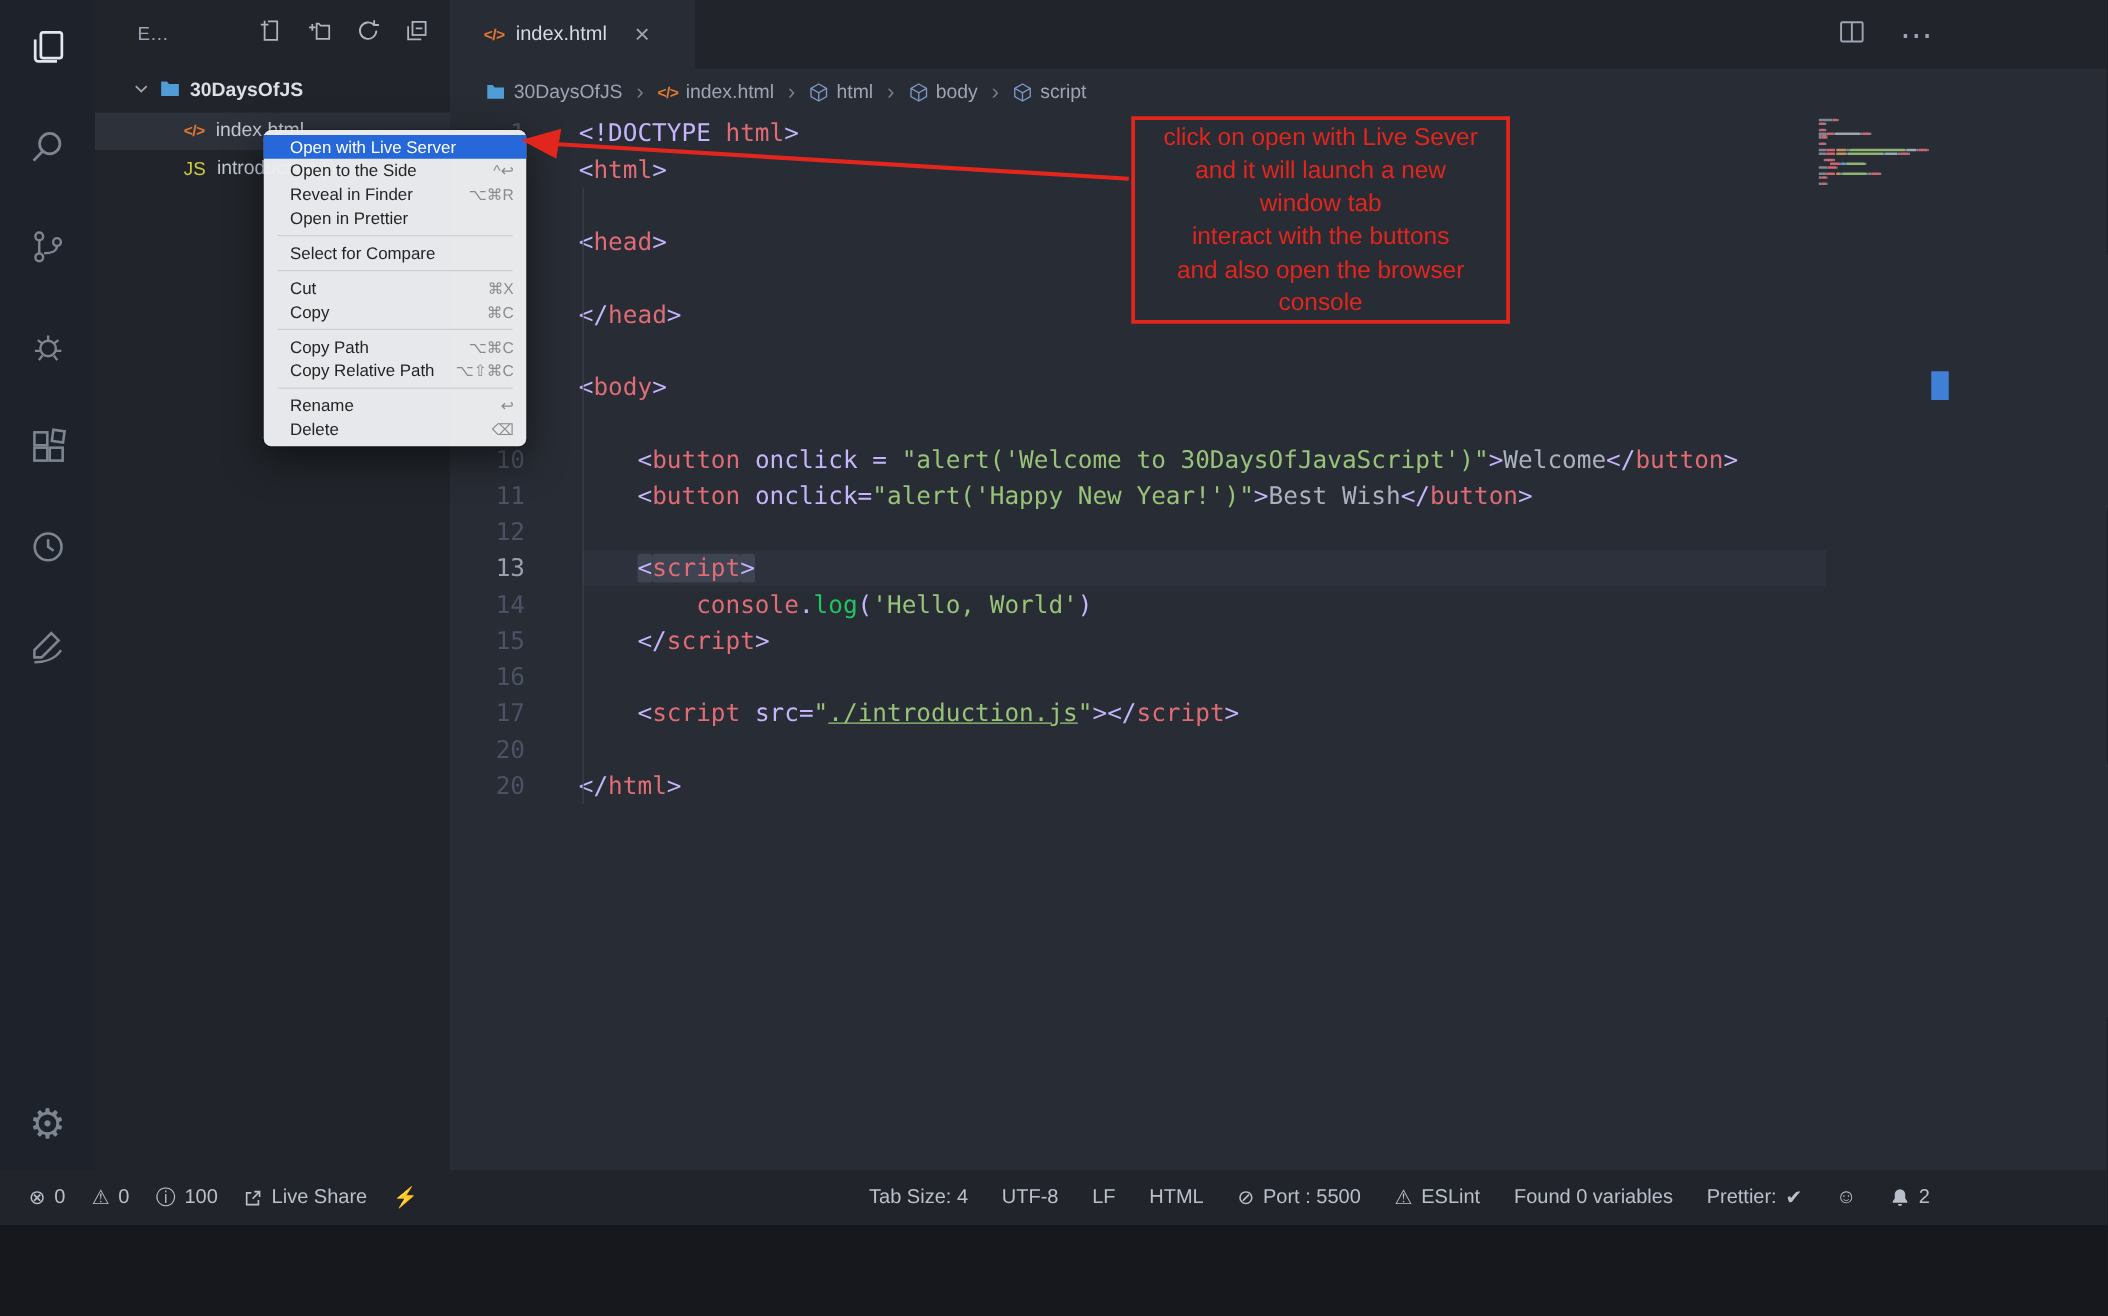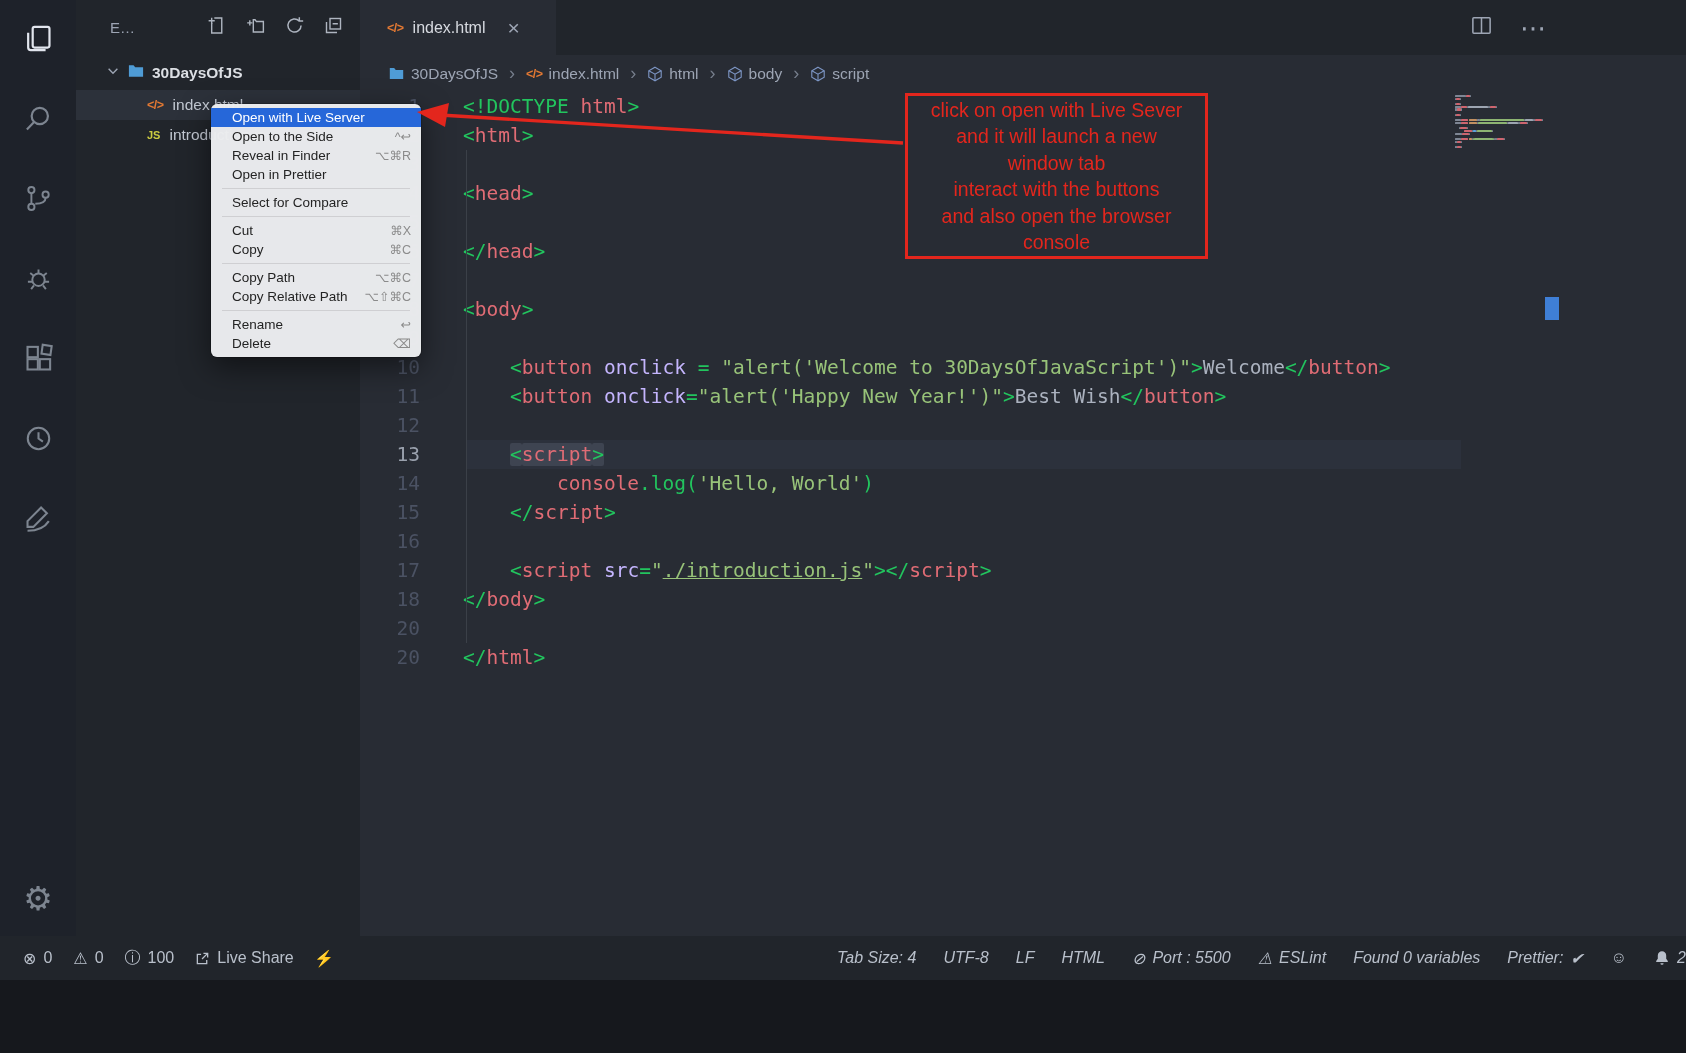--- a/index.html
+++ b/index.html
@@ -20,21 +20,21 @@
   .sb-title{font-size:15px;color:#9da5b4;}
   .sb-tools{margin-left:auto;display:flex;gap:18px;color:#aeb5c0;align-items:center;}
   .sb-tools svg{width:21px;height:21px;}
   .sb-folder{position:absolute;top:58px;left:0;right:0;height:30px;display:flex;align-items:center;gap:7px;
              padding-left:30px;color:#dcdfe4;font-weight:bold;font-size:15.5px;}
   .sb-folder svg{flex:none;}
   #file-list{position:absolute;top:90px;left:0;right:0;}
   .file-row{height:30px;display:flex;align-items:center;gap:9px;padding-left:71px;font-size:15.5px;color:#c3c9d3;}
   .file-row.selected{background:#2c313a;}
   .fi-html{color:#e37933;font-weight:bold;font-size:12.5px;letter-spacing:-.5px;}
-  .fi-js{color:#cbcb41;font-weight:bold;font-size:11px;}
+  .fi-js{color:#cbcb41;font-weight:normal;font-size:15px;}
 
   
   .tabbar{position:absolute;left:360px;top:0;right:0;height:55px;background:#21252b;z-index:5;}
   .tab{position:absolute;left:0;top:0;width:196px;height:55px;background:#282c34;display:flex;align-items:center;
        gap:9px;padding-left:27px;box-sizing:border-box;}
   .tab-label{font-size:16px;color:#d7dae0;}
   .tab-close{margin-left:13px;color:#9da5b4;font-size:21px;line-height:1;}
   .tab-actions{position:absolute;right:140px;top:0;height:55px;display:flex;align-items:center;gap:27px;color:#9da5b4;}
   .tab-actions svg{width:23px;height:23px;}
   .ellipsis{font-size:26px;line-height:1;}
@@ -48,21 +48,21 @@
 
   
   .editor{position:absolute;left:360px;top:92px;right:0;height:610px;z-index:1;
           font-family:"DejaVu Sans Mono",monospace;font-size:19.5px;}
   .indent-guide{position:absolute;left:106px;top:58px;width:1px;height:493px;background:#3b4048;}
   .cl{height:29px;line-height:29px;display:flex;}
   .cl.active{background:linear-gradient(90deg,transparent 106px,#2c313c 106px,#2c313c 1101px,transparent 1101px);}
   .ln{width:60px;text-align:right;color:#4b5263;flex:none;}
   .cl.active .ln{color:#9aa1ad;}
   .ct{padding-left:43px;white-space:pre;}
-  .c-pun{color:#22c55e}.c-tag{color:#e06c75}.c-attr{color:#c4b5fd}.c-str{color:#98c379}
+  .c-pun{color:#c4b5fd}.c-tag{color:#e06c75}.c-attr{color:#c4b5fd}.c-str{color:#98c379}
   .c-fn{color:#22c55e}.c-obj{color:#e06c75}.c-plain{color:#abb2bf}
   .c-link{color:#98c379;text-decoration:underline;}
   .c-hl{background:#3e4451;border-radius:2px;}
 
   
   .minimap{position:absolute;left:1455px;top:95px;width:92px;z-index:3;}
   .mm-line{height:2.1px;margin-bottom:.6px;font-size:0;white-space:nowrap;}
   .mm-seg{display:inline-block;height:2.1px;opacity:.9;border-radius:.5px;vertical-align:top;}
   .m-pun{background:#87909f}.m-tag{background:#e06c75}.m-attr{background:#d19a66}.m-str{background:#98c379}
   .m-fn{background:#61afef}.m-obj{background:#e06c75}.m-plain{background:#aab2bf}.m-link{background:#98c379}
@@ -81,21 +81,21 @@
   
   .annotation{position:absolute;left:905px;top:93px;width:303px;height:166px;border:3px solid #e3261d;
               box-sizing:border-box;z-index:40;display:flex;flex-direction:column;justify-content:center;
               text-align:center;color:#e3261d;font-size:19.5px;line-height:26.5px;}
   .arrow{position:absolute;left:0;top:0;width:1686px;height:1053px;z-index:60;pointer-events:none;}
 
   
   .statusbar{position:absolute;left:0;top:936px;width:1686px;height:44px;background:#21252b;color:#b9c0cb;
              font-size:16px;z-index:20;display:flex;align-items:center;}
   .sbL{display:flex;align-items:center;gap:21px;padding-left:23px;}
-  .sbR{margin-left:auto;display:flex;align-items:center;gap:27px;font-style:italic;}
+  .sbR{margin-left:auto;display:flex;align-items:center;gap:27px;padding-right:142px;}
   .sb-item{display:flex;align-items:center;gap:7px;white-space:nowrap;}
   .sb-ic{font-size:16px;display:flex;align-items:center;}
   .bottom-fill{position:absolute;left:0;top:980px;width:1686px;height:73px;background:#16181d;z-index:20;}
 </style>
 </head>
 <body>
 
 <div class="screen">
 
   <div class="activitybar">
@@ -318,24 +318,20 @@
         </div>
         <div class="cl">
           <span class="ln">16</span>
           <span class="ct"></span>
         </div>
         <div class="cl">
           <span class="ln">17</span>
           <span class="ct"><span class="c-pun">    &lt;</span><span class="c-tag">script</span><span class="c-pun"> </span><span class="c-attr">src</span><span class="c-pun">=</span><span class="c-str">"</span><span class="c-link">./introduction.js</span><span class="c-str">"</span><span class="c-pun">&gt;</span><span class="c-pun">&lt;/</span><span class="c-tag">script</span><span class="c-pun">&gt;</span></span>
         </div>
         <div class="cl">
-          <span class="ln">18</span>
-          <span class="ct"><span class="c-pun">&lt;/</span><span class="c-tag">body</span><span class="c-pun">&gt;</span></span>
-        </div>
-        <div class="cl">
           <span class="ln">20</span>
           <span class="ct"></span>
         </div>
         <div class="cl">
           <span class="ln">20</span>
           <span class="ct"><span class="c-pun">&lt;/</span><span class="c-tag">html</span><span class="c-pun">&gt;</span></span>
         </div>
       </div>
   </div>
 

